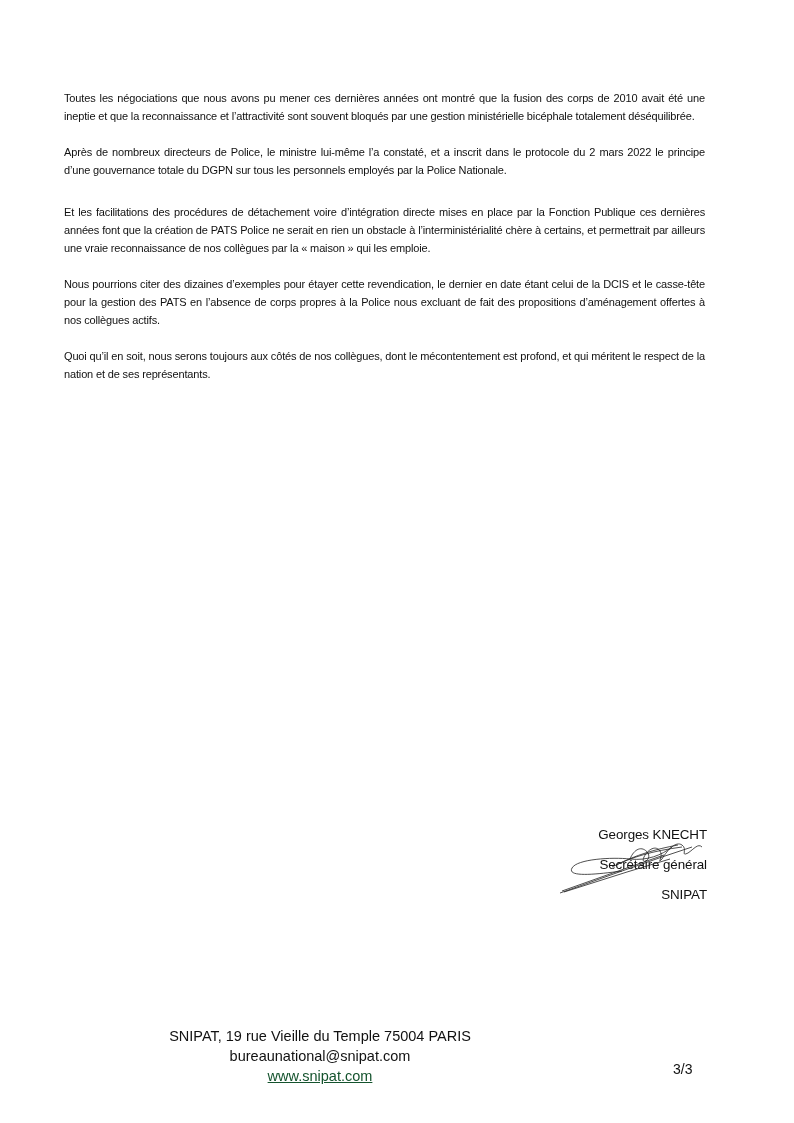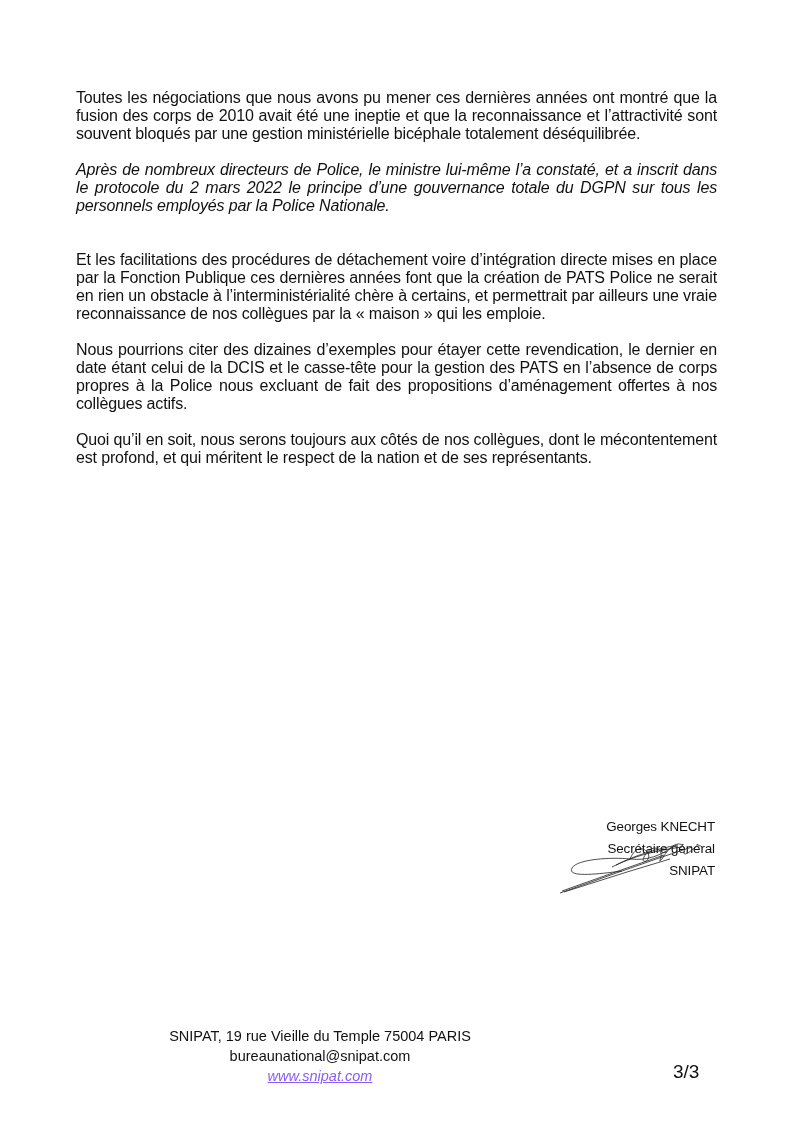--- a/index.html
+++ b/index.html
@@ -17,74 +17,72 @@
     }
     .page {
       position: absolute;
       left: 0; top: 0;
       width: 794px;
       height: 1123px;
       background: #ffffff;
     }
     .body-text {
       position: absolute;
-      left: 76px;
+      left: 64px;
       top: 89px;
       width: 641px;
-      font-size: 16px;
+      font-size: 11px;
       line-height: 18px;
       letter-spacing: -0.15px;
     }
     .body-text p {
       margin: 0 0 18px 0;
       text-align: justify;
     }
     .body-text p.extra-gap {
-      margin-bottom: 36px;
-      font-style: italic;
+      margin-bottom: 24px;
     }
     .signature-block {
       position: absolute;
       right: 75px;
       top: 814px;
       text-align: right;
       font-size: 13.4px;
       line-height: 18px;
       letter-spacing: -0.1px;
     }
     .signature-block div {
-      margin: 4px;
+      margin: 12px;
     }
     .signature-svg {
       position: absolute;
       left: 552px;
       top: 835px;
       width: 160px;
       height: 65px;
     }
     .footer {
       position: absolute;
       left: 0;
       top: 1026px;
       width: 640px;
       text-align: center;
       font-size: 14.5px;
       line-height: 20px;
     }
     .footer .line { display: block; }
     .footer .link {
-      color: #8b5cf6;
+      color: #14532d;
       text-decoration: underline;
-      font-style: italic;
     }
     .page-number {
       position: absolute;
       left: 673px;
       top: 1061px;
-      font-size: 19px;
+      font-size: 14px;
     }
   </style>
 </head>
 <body>
 
 <div class="page">
 
   <div class="body-text">
     <p>Toutes les négociations que nous avons pu mener ces dernières années ont montré que la fusion des corps de 2010 avait été une ineptie et que la reconnaissance et l’attractivité sont souvent bloqués par une gestion ministérielle bicéphale totalement déséquilibrée.</p>
     <p class="extra-gap">Après de nombreux directeurs de Police, le ministre lui-même l’a constaté, et a inscrit dans le protocole du 2 mars 2022 le principe d’une gouvernance totale du DGPN sur tous les personnels employés par la Police Nationale.</p>

